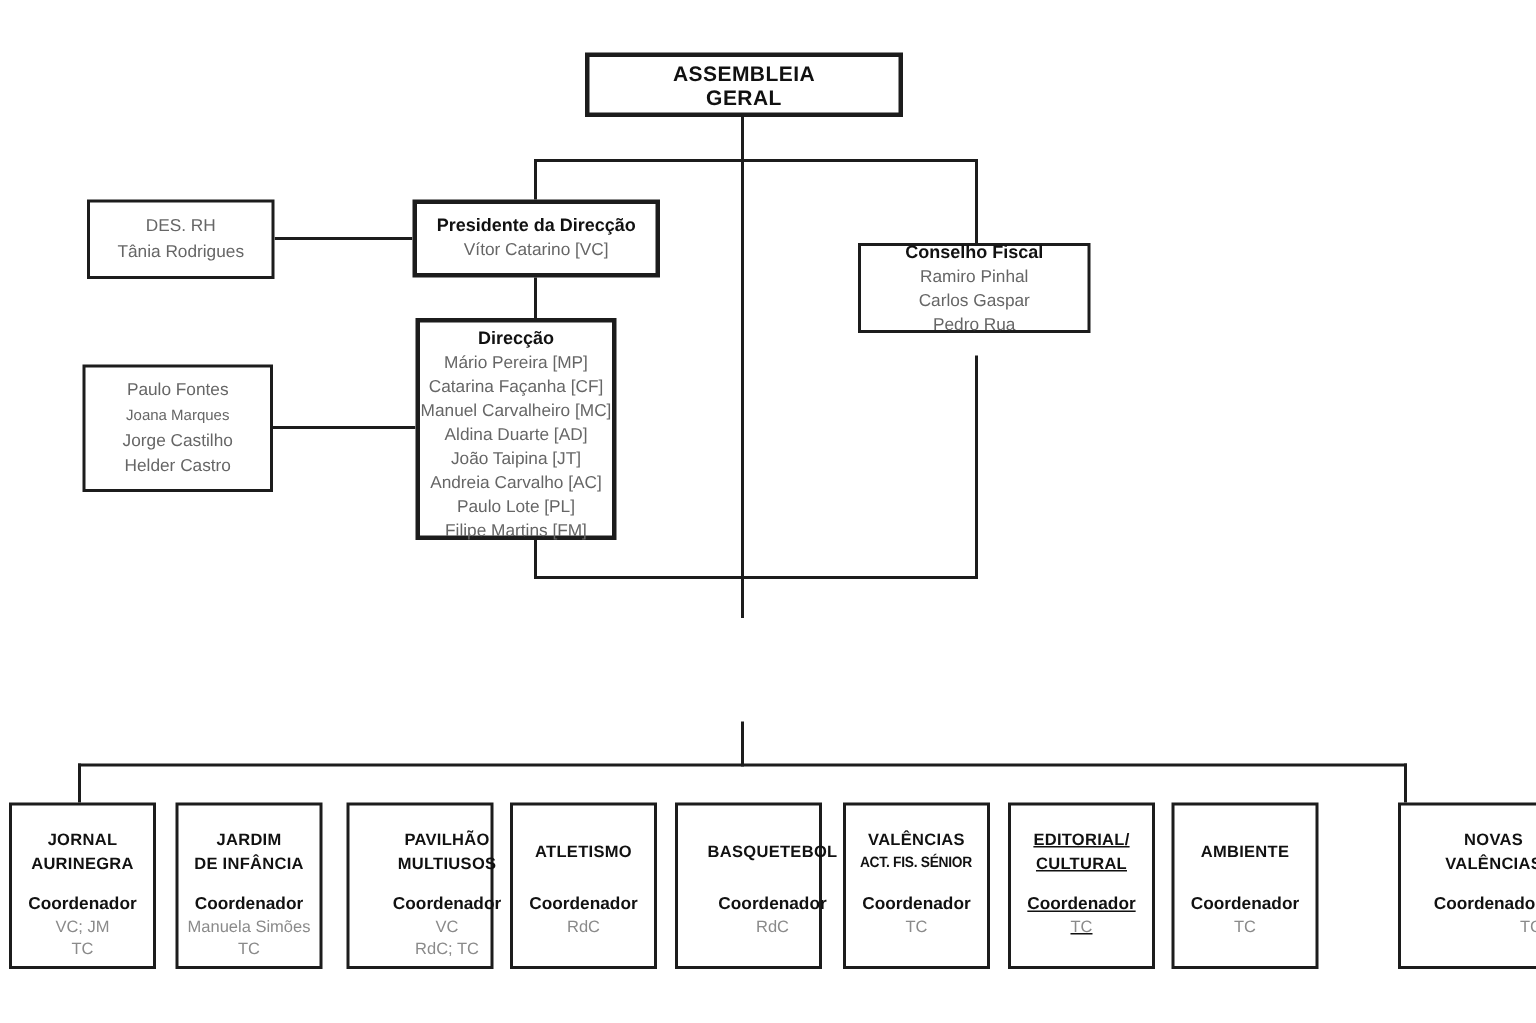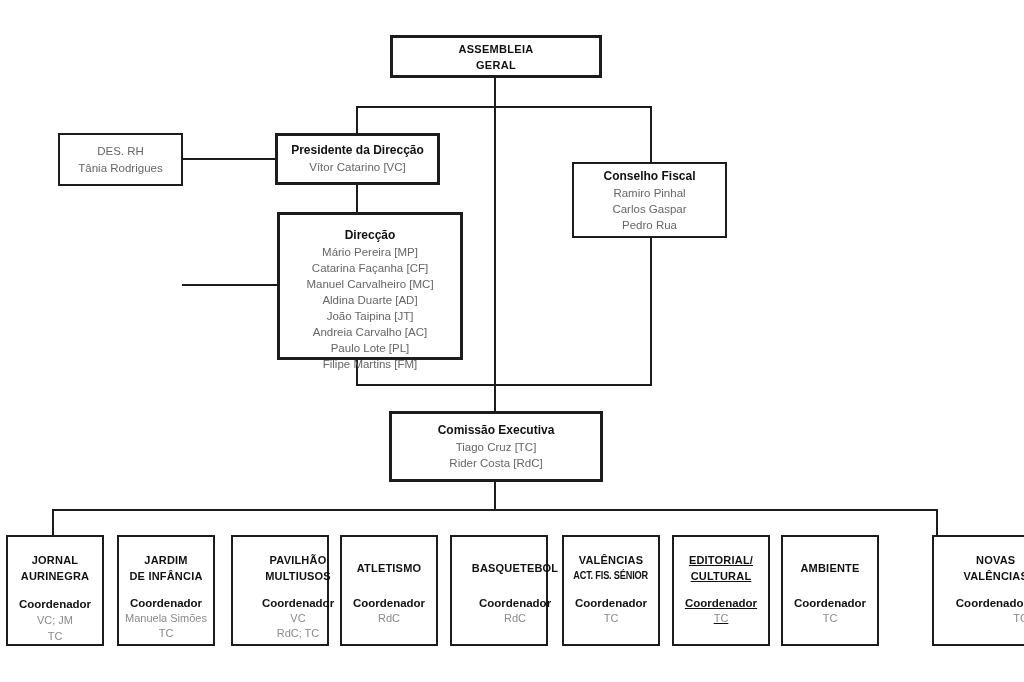--- a/index.html
+++ b/index.html
@@ -15,25 +15,25 @@
   .box{
     position:absolute;background:var(--background);border:2px solid var(--line);
     box-sizing:border-box;display:flex;flex-direction:column;align-items:center;
     justify-content:center;text-align:center;
   }
   .box-title{font-weight:bold;font-size:12px;line-height:17px;color:var(--heading);}
   .member{font-size:11.5px;line-height:16px;color:var(--muted);white-space:nowrap;}
   .line2{line-height:17px;}
   
   .assembleia{left:390px;top:35px;width:212px;height:43px;border-width:3px;}
-  .assembleia .box-title{font-size:11px;line-height:16px;letter-spacing:.3px;}
+  .assembleia .box-title{font-size:14px;line-height:16px;letter-spacing:.3px;}
   .desrh{left:58px;top:133px;width:125px;height:53px;}
   .presidente{left:275px;top:133px;width:165px;height:52px;border-width:3px;}
-  .conselho{left:572px;top:162px;width:155px;height:76px;}
-  .direccao{left:277px;top:212px;width:186px;height:148px;border-width:3px;justify-content:flex-start;padding-top:12px;}
+  .conselho{left:572px;top:162px;width:155px;height:60px;}
+  .direccao{left:277px;top:212px;width:134px;height:148px;border-width:3px;justify-content:flex-start;padding-top:2px;}
   .grupo{left:55px;top:243px;width:127px;height:85px;}
   .grupo .member:nth-child(2){font-size:10px;}
   .comissao{left:389px;top:411px;width:214px;height:71px;border-width:3px;}
   
   .vline,.hline{position:absolute;background:var(--line);}
   .vline{width:2px;}
   .hline{height:2px;}
   
   .dept{
     top:535px;width:98px;height:111px;justify-content:flex-start;
@@ -107,31 +107,30 @@
         <div class="member">Catarina Façanha [CF]</div>
         <div class="member">Manuel Carvalheiro [MC]</div>
         <div class="member">Aldina Duarte [AD]</div>
         <div class="member">João Taipina [JT]</div>
         <div class="member">Andreia Carvalho [AC]</div>
         <div class="member">Paulo Lote [PL]</div>
         <div class="member">Filipe Martins [FM]</div>
       </div>
   </div>
 
-
-  <div class="box comissao">
-    <div class="box-title">Comissão Executiva</div>
-    <div>
-        <div class="member">Tiago Cruz [TC]</div>
-        <div class="member">Rider Costa [RdC]</div>
-      </div>
-  </div>
+  <div class="box grupo">
+      <div class="member line2">Paulo Fontes</div>
+      <div class="member line2">Joana Marques</div>
+      <div class="member line2">Jorge Castilho</div>
+      <div class="member line2">Helder Castro</div>
+    </div>
+
 
   <div>
-      <div class="box dept" style="left: 6px; justify-content: space-between;">
+      <div class="box dept" style="left: 6px;">
         <div class="dept-title">
           <div class="dept-title-line">JORNAL</div>
           <div class="dept-title-line">AURINEGRA</div>
         </div>
         <div class="dept-role">Coordenador</div>
         <div class="dept-name">VC; JM</div>
         <div class="dept-name">TC</div>
       </div>
       <div class="box dept" style="left: 117px;">
         <div class="dept-title">

